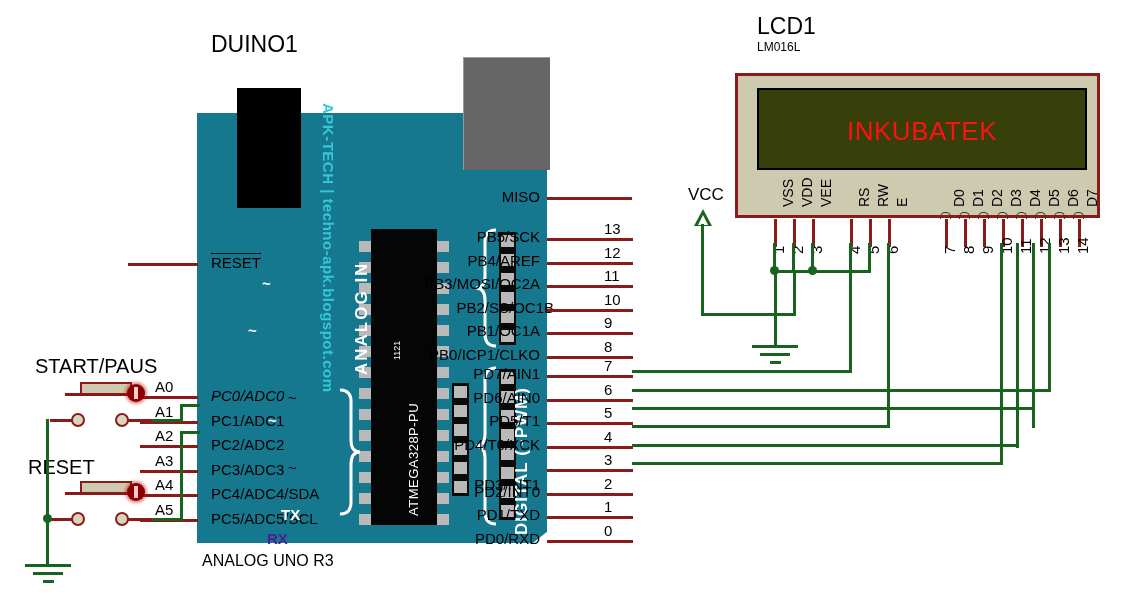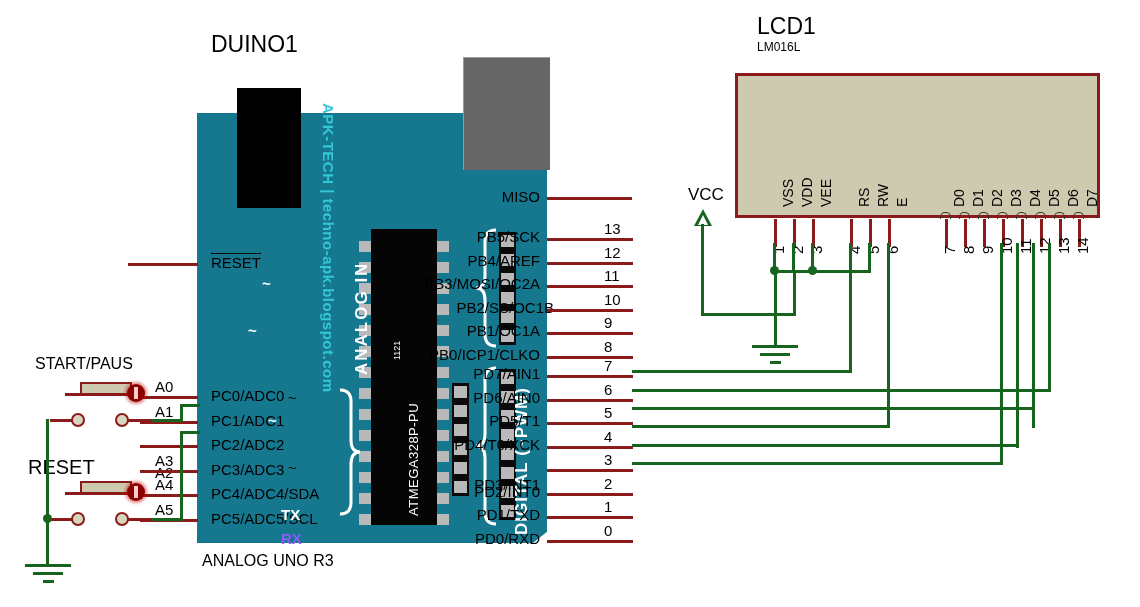--- a/index.html
+++ b/index.html
@@ -287,29 +287,29 @@
 
   <div class="abs txt" id="board-footer" style="left:202px; top:553px; font-size:16px;">ANALOG UNO R3</div>
 
   <div class="abs lead-red" style="left:128px; top:263px; width:70px;"></div>
   <div class="abs pin-label overline" style="left:211px; top:253px;">RESET</div>
 
   <div class="abs pin-label pin-label-right" style="left:455px; top:188px; width:85px;">MISO</div>
   <div class="abs lead-red" style="left:547px; top:197px; width:85px;"></div>
 
   <div id="analog-pin-rows">
-      <div class="abs pin-label" style="left:211px; top:387px;">PC0/ADC0</div>
+      <div class="abs pin-label" style="left:211px; top:387px;font-style:italic;">PC0/ADC0</div>
       <div class="abs lead-red" style="left:140px; top:396px; width:58px;"></div>
       <div class="abs pinnum" style="left:155px; top:378px;">A0</div>
       <div class="abs pin-label" style="left:211px; top:411.5px;">PC1/ADC1</div>
       <div class="abs lead-red" style="left:140px; top:420.5px; width:58px;"></div>
       <div class="abs pinnum" style="left:155px; top:402.5px;">A1</div>
       <div class="abs pin-label" style="left:211px; top:436px;">PC2/ADC2</div>
       <div class="abs lead-red" style="left:140px; top:445px; width:58px;"></div>
-      <div class="abs pinnum" style="left:155px; top:427px;margin-top:37px;">A2</div>
+      <div class="abs pinnum" style="left:155px; top:427px;">A2</div>
       <div class="abs pin-label" style="left:211px; top:460.5px;">PC3/ADC3</div>
       <div class="abs lead-red" style="left:140px; top:469.5px; width:58px;"></div>
       <div class="abs pinnum" style="left:155px; top:451.5px;">A3</div>
       <div class="abs pin-label" style="left:211px; top:485px;">PC4/ADC4/SDA</div>
       <div class="abs lead-red" style="left:140px; top:494px; width:58px;"></div>
       <div class="abs pinnum" style="left:155px; top:476px;">A4</div>
       <div class="abs pin-label" style="left:211px; top:509.5px;">PC5/ADC5/SCL</div>
       <div class="abs lead-red" style="left:140px; top:518.5px; width:58px;"></div>
       <div class="abs pinnum" style="left:155px; top:500.5px;">A5</div>
     </div>
@@ -357,29 +357,32 @@
       <div class="abs lead-red" style="left:547px; top:469px; width:86px;"></div>
       <div class="abs pinnum" style="left:604px; top:451px;">3</div>
       <div class="abs pin-label pin-label-right" style="left:270px; top:482.5px; width:270px;">PD2/INT0</div>
       <div class="abs lead-red" style="left:547px; top:492.5px; width:86px;"></div>
       <div class="abs pinnum" style="left:604px; top:474.5px;">2</div>
       <div class="abs pin-label pin-label-right" style="left:270px; top:506px; width:270px;">PD1/TXD</div>
       <div class="abs pin-label" style="left:281px; top:506px; color:#ffffff; font-weight:bold;">TX</div>
       <div class="abs lead-red" style="left:547px; top:516px; width:86px;"></div>
       <div class="abs pinnum" style="left:604px; top:498px;">1</div>
       <div class="abs pin-label pin-label-right" style="left:270px; top:529.5px; width:270px;">PD0/RXD</div>
-      <div class="abs pin-label" style="left:281px; top:529.5px; color:#8b5cf6; font-weight:bold;">RX</div>
+      <div class="abs pin-label" style="left:267px; top:529.5px; color:#4c1d95; font-weight:bold;">RX</div>
       <div class="abs lead-red" style="left:547px; top:539.5px; width:86px;"></div>
       <div class="abs pinnum" style="left:604px; top:521.5px;">0</div>
     </div>
 
   <div class="abs txt" id="lcd-ref" style="left:757px; top:15px; font-size:23px;">LCD1</div>
   <div class="abs txt" id="lcd-part" style="left:757px; top:41px; font-size:12px;">LM016L</div>
 
   <div class="abs" id="lcd-frame"></div>
+  <div class="abs" id="lcd-screen">
+    <div id="lcd-text">INKUBATEK</div>
+  </div>
   <div id="lcd-pins">
       <div class="abs lcd-pin-name" style="left:780px; top:207px;">VSS</div>
       <div class="abs lead-red-v" style="left:774px; top:219px; height:28px;"></div>
       <div class="abs pinnum-v" style="left:770px; top:254px;">1</div>
       <div class="abs lcd-pin-name" style="left:799px; top:207px;">VDD</div>
       <div class="abs lead-red-v" style="left:793px; top:219px; height:28px;"></div>
       <div class="abs pinnum-v" style="left:789px; top:254px;">2</div>
       <div class="abs lcd-pin-name" style="left:818px; top:207px;">VEE</div>
       <div class="abs lead-red-v" style="left:812px; top:219px; height:28px;"></div>
       <div class="abs pinnum-v" style="left:808px; top:254px;">3</div>
@@ -459,21 +462,21 @@
 
   <div class="abs wire wire-v" style="left:1032px; top:243px; height:185px;"></div>
   <div class="abs wire wire-h" style="left:632px; top:407px; width:403px;"></div>
 
   <div class="abs wire wire-v" style="left:1048px; top:243px; height:146px;"></div>
   <div class="abs wire wire-h" style="left:632px; top:389px; width:419px;"></div>
 
   <div class="abs wire wire-v" style="left:849px; top:243px; height:128px;"></div>
   <div class="abs wire wire-h" style="left:632px; top:370px; width:220px;"></div>
 
-  <div class="abs txt" style="left:35px; top:356px; font-size:16px;">START/PAUS</div>
+  <div class="abs txt" style="left:35px; top:356px; font-size:20px;">START/PAUS</div>
   <div class="abs sw-bar" style="left:65px; top:393px; width:78px;"></div>
   <div class="abs sw-body" style="left:80px; top:382px;"></div>
   <div class="abs sw-knob" style="left:127px; top:384px;">
     <div class="sw-knob-arrow"></div>
   </div>
   <div class="abs sw-term" style="left:71px; top:413px;"></div>
   <div class="abs sw-term" style="left:115px; top:413px;"></div>
   <div class="abs lead-red" style="left:50px; top:419px; width:23px;"></div>
   <div class="abs lead-red" style="left:128px; top:419px; width:25px;"></div>
   <div class="abs wire wire-h" style="left:152px; top:419px; width:31px;"></div>

